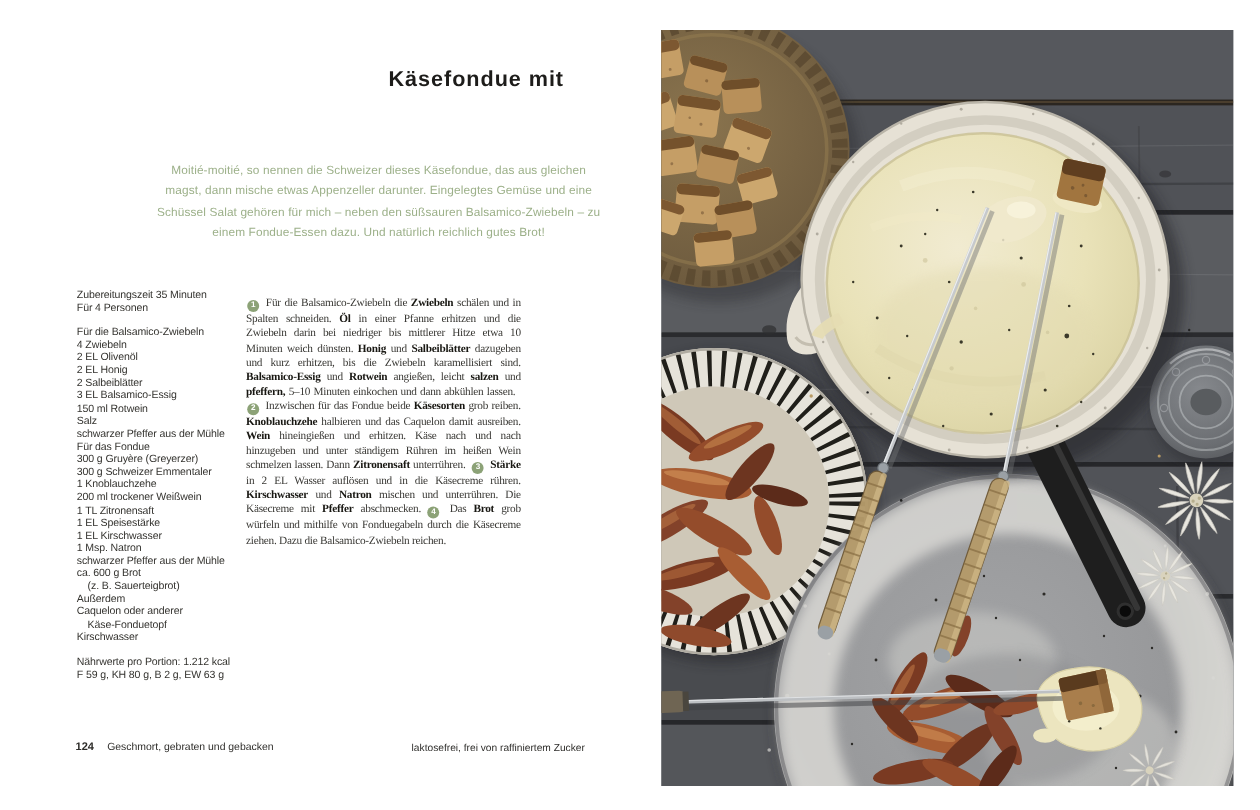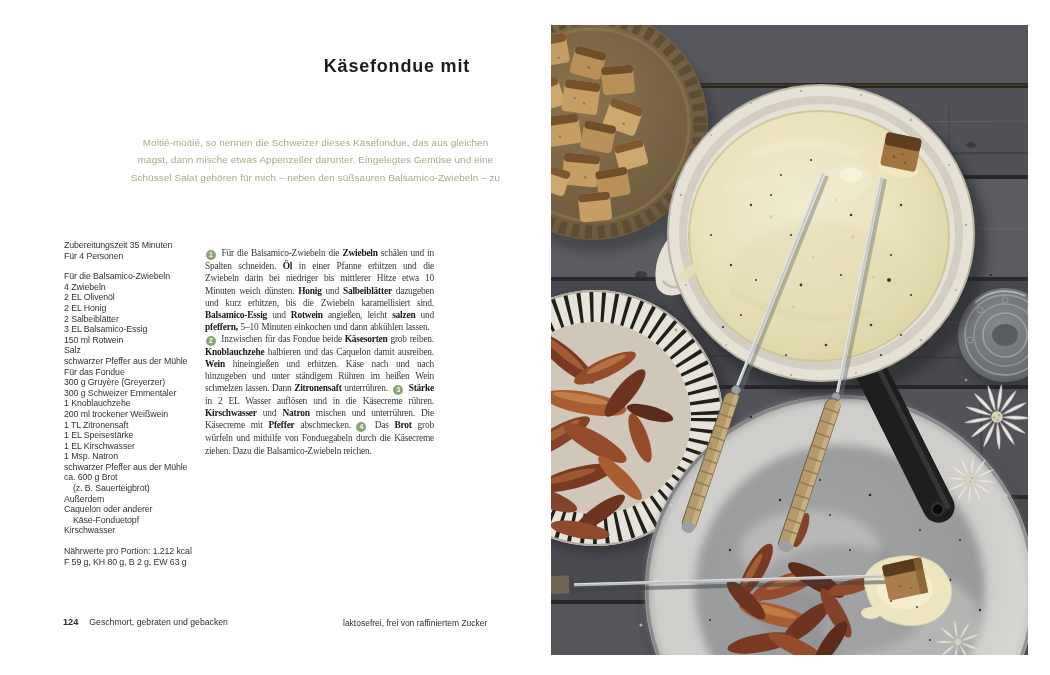--- a/index.html
+++ b/index.html
@@ -33,20 +33,21 @@
 
 <div class="canvas">
 
   <div class="page-title">
       <div>Käsefondue mit</div>
     </div>
   <div class="intro">
       <div>Moitié-moitié, so nennen die Schweizer dieses Käsefondue, das aus gleichen</div>
       <div>magst, dann mische etwas Appenzeller darunter. Eingelegtes Gemüse und eine</div>
       <div>Schüssel Salat gehören für mich – neben den süßsauren Balsamico-Zwiebeln – zu</div>
+      <div>einem Fondue-Essen dazu. Und natürlich reichlich gutes Brot!</div>
     </div>
 
   <div class="col-ingredients">
     <div>
         <div class="bold">Zubereitungszeit 35 Minuten</div>
         <div class="bold">Für 4 Personen</div>
       </div>
     <div class="gap"></div>
     <div>
         <div class="bold">Für die Balsamico-Zwiebeln</div>

